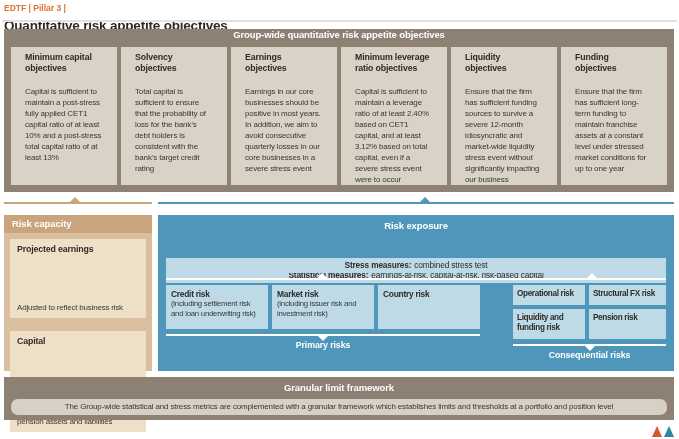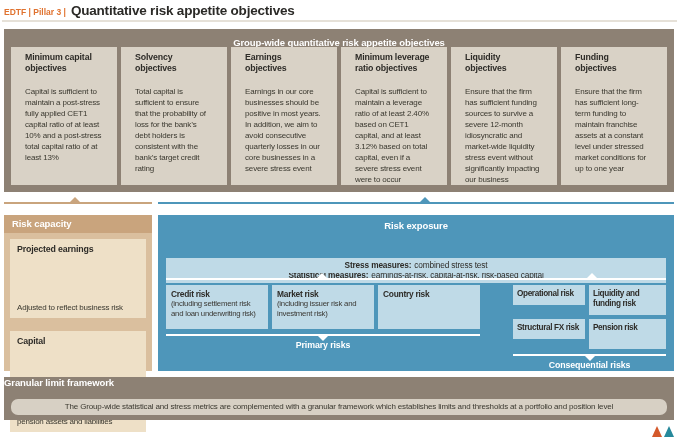--- a/index.html
+++ b/index.html
@@ -2,28 +2,28 @@
 <html><head>
 <meta charset="utf-8">
 <style>
   * { margin:0; padding:0; box-sizing:border-box; }
   html,body { width:679px; height:439px; background:#fff; }
   body { font-family:"Liberation Sans", sans-serif; color:#35332e; position:relative; overflow:hidden; }
 
   .page { position:absolute; inset:0; width:679px; height:439px; background:#fff; }
 
   
-  .hdr { position:absolute; left:4px; top:3px; display:flex; align-items:baseline; gap:5px; white-space:nowrap; }
+  .hdr { position:absolute; left:4px; top:3px; display:flex; align-items:baseline; gap:5px; white-space:nowrap;flex-direction:column; }
   .eyebrow { color:#e0722f; font-weight:bold; font-size:8.5px; letter-spacing:0; }
   .page-title { color:#2b2a27; font-weight:bold; font-size:13.5px; letter-spacing:-0.2px; }
   .hdr-rule { position:absolute; left:2px; right:2px; top:20px; height:2px; background:#e6e1d8; }
 
   
   .top-section { position:absolute; left:4px; top:29px; width:670px; height:163px; background:#8d8174; }
-  .banner-title { text-align:center; color:#fff; font-weight:bold; font-size:9.5px; padding-top:8px; letter-spacing:-0.1px; }
+  .banner-title { text-align:center; color:#fff; font-weight:bold; font-size:9.5px; padding-top:0; letter-spacing:-0.1px; }
   .columns { position:absolute; left:7px; right:7px; top:18px; bottom:7px; display:flex; gap:4px; }
   .col { flex:1; background:#d9d2c6; padding:5px 14px; overflow:hidden; }
   .col-heading { font-weight:bold; font-size:8.8px; line-height:10.5px; color:#2e2c28; white-space:pre-line; margin-bottom:13px; letter-spacing:-0.15px; }
   .col-body { font-size:8px; line-height:11px; letter-spacing:-0.15px; color:#3a382f; }
 
   
   .conn-line { position:absolute; height:2px; }
   .conn-tan { left:4px; top:202px; width:148px; background:#c9a47d; }
   .conn-blue { left:158px; top:202px; width:516px; background:#4e96ba; }
   .tri-up { position:absolute; width:0; height:0; border-left:5px solid transparent; border-right:5px solid transparent; }
@@ -62,21 +62,21 @@
   .c-box.r1 { height:20px; }
   .c-box.r2 { height:30px; }
   .c-box-heading { font-weight:bold; font-size:8.2px; color:#2e2c28; letter-spacing:-0.35px; line-height:9.5px; }
 
   .bracket { position:relative; margin-top:5px; height:2px; background:#fff; }
   .bracket .tri-down { position:absolute; top:2px; left:50%; margin-left:-5px; width:0; height:0; border-left:5px solid transparent; border-right:5px solid transparent; border-top:5px solid #fff; }
   .group-label { text-align:center; color:#fff; font-weight:bold; font-size:8.8px; margin-top:4px; letter-spacing:-0.1px; }
 
   
   .granular { position:absolute; left:4px; top:377px; width:670px; height:43px; background:#8d8174; }
-  .gran-title { text-align:left; color:#fff; font-weight:bold; font-size:9.5px; letter-spacing:-0.1px; }
+  .gran-title { text-align:center; color:#fff; font-weight:bold; font-size:9.5px; padding-top:5px; letter-spacing:-0.1px; }
   .gran-bar { position:absolute; left:7px; right:7px; top:22px; height:16px; background:#d7d0c4; text-align:center; font-size:8px; line-height:16px; color:#3a382f; letter-spacing:-0.15px;border-radius:7px; }
 
   
   .logo { position:absolute; right:5px; bottom:2px; display:flex; gap:2px; align-items:flex-end; }
   .logo-tri { width:0; height:0; border-left:5px solid transparent; border-right:5px solid transparent; }
   .logo-tri.orange { border-bottom:11px solid #d4592b; }
   .logo-tri.teal { border-bottom:11px solid #27899b; }
 </style>
 </head>
 <body>
@@ -177,25 +177,25 @@
           <div class="tri-down"></div>
         </div>
       <div class="group-label">Primary risks</div>
     </div>
 
     <div class="conseq-group">
       <div class="conseq-boxes">
         <div class="c-box r1">
           <div class="c-box-heading">Operational risk</div>
         </div>
+        <div class="c-box r1">
+          <div class="c-box-heading">Structural FX risk</div>
+        </div>
         <div class="c-box r2">
           <div class="c-box-heading">Liquidity and funding risk</div>
-        </div>
-        <div class="c-box r1">
-          <div class="c-box-heading">Structural FX risk</div>
         </div>
         <div class="c-box r2">
           <div class="c-box-heading">Pension risk</div>
         </div>
       </div>
       <div class="bracket">
           <div class="tri-down"></div>
         </div>
       <div class="group-label">Consequential risks</div>
     </div>

